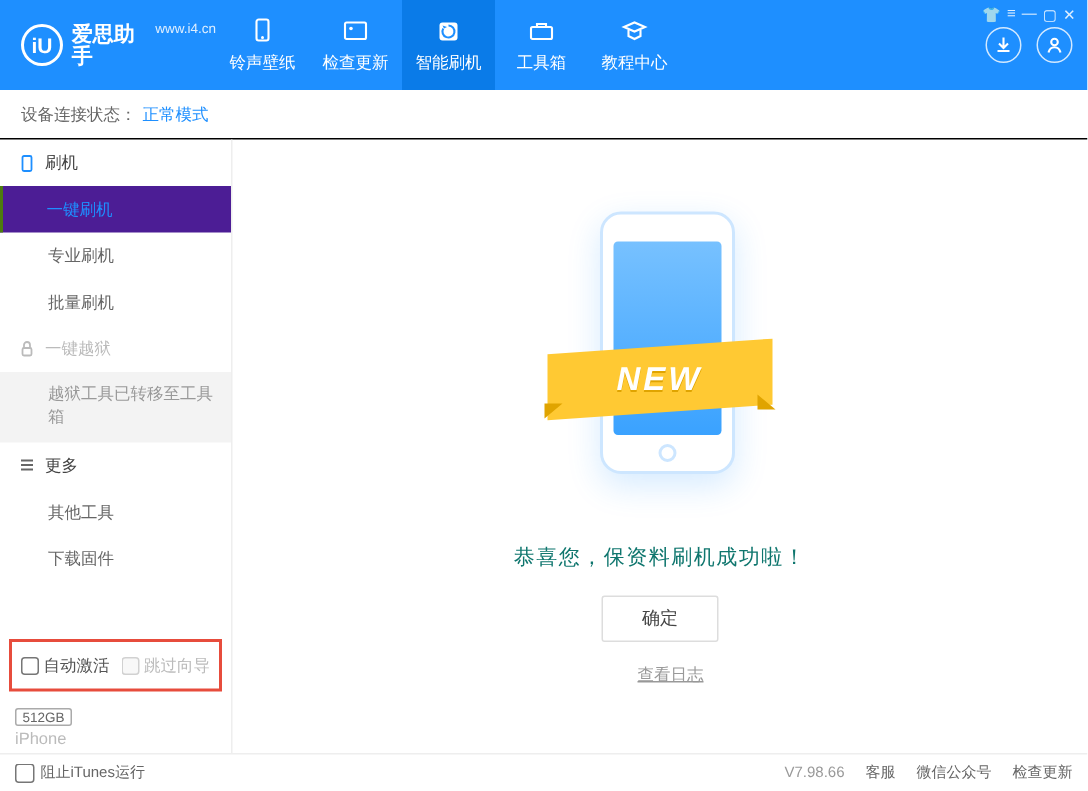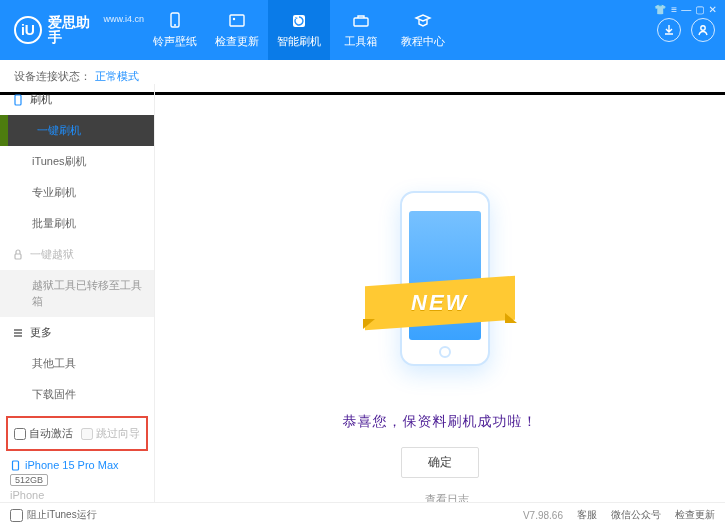--- a/index.html
+++ b/index.html
@@ -13,51 +13,51 @@
 .logo-sub { font-size: 9px; opacity: .85; }
 .nav { display: flex; flex: 1; }
 .nav-item { width: 62px; display: flex; flex-direction: column; align-items: center; justify-content: center; height: 60px; font-size: 11px; cursor: pointer; position: relative; gap: 4px; }
 .nav-item.active { background: #0a7be8; }
 .nav-icon { width: 18px; height: 18px; display: flex; align-items: center; justify-content: center; }
 .header-right { display: flex; align-items: center; gap: 10px; }
 .mini-icons { display: flex; gap: 4px; position: absolute; top: 4px; right: 8px; }
 .mini-icons span { font-size: 10px; cursor: pointer; opacity: .85; }
 .header-rbtn { width: 24px; height: 24px; border: 1.5px solid rgba(255,255,255,.8); border-radius: 50%; display: flex; align-items: center; justify-content: center; cursor: pointer; }
 
-.status-bar { height: 30px; display: flex; align-items: center; padding: 16px 14px; font-size: 11px; color: #666; border-bottom: 3px solid #000000; }
+.status-bar { height: 30px; display: flex; align-items: center; padding: 16px 14px; font-size: 11px; color: #666; border-bottom: 1px solid #000000; }
 .status-bar .val { color: #1e8fff; margin-left: 4px; }
 
-.body { display: flex; height: 412px; align-items: flex-end; }
+.body { display: flex; height: 412px; }
 .sidebar { width: 155px; border-right: 1px solid #eee; display: flex; flex-direction: column; }
 .side-scroll { flex: 1; overflow: auto; font-size: 11px; color: #555; }
 .group-header { display: flex; align-items: center; gap: 6px; padding: 8px 12px; color: #444; cursor: pointer; }
 .group-header.muted { color: #bbb; }
 .sub-item { padding: 8px 10px 8px 32px; cursor: pointer; color: #666; }
-.sub-item.active { color: #1e8fff; border-left: 8px solid #4d7c0f; background: #404040; padding-left: 29px; }
+.sub-item.active { color: #1e8fff; border-left: 2px solid #4d7c0f; background: #4c1d95; padding-left: 29px; }
 .sub-item.muted { background: #f3f3f3; color: #999; line-height: 1.4; }
 .redbox { border: 2px solid #e74c3c; margin: 6px 6px 0 6px; padding: 8px 6px; display: flex; gap: 8px; font-size: 11px; color: #555; }
 .cb { display: flex; align-items: center; gap: 3px; }
 .cb input { width: 12px; height: 12px; }
 .cb.muted { color: #bbb; }
 .device-block { padding: 8px 10px 6px; font-size: 11px; }
 .device-name { color: #1e8fff; font-weight: 500; display: flex; align-items: center; gap: 4px; }
 .badge { display: inline-block; border: 1px solid #aaa; padding: 0 4px; font-size: 9px; color: #666; margin-top: 3px; border-radius: 2px; }
 .device-sub { color: #bbb; margin-top: 3px; }
 
 .main { flex: 1; display: flex; flex-direction: column; align-items: center; justify-content: center; position: relative; }
 .phone-wrap { position: relative; width: 150px; height: 200px; }
 .phone-body { position: absolute; left: 35px; top: 0; width: 90px; height: 175px; border-radius: 14px; background: #fff; border: 2px solid #cde6ff; box-shadow: 0 8px 22px rgba(30,143,255,.18); }
 .phone-screen { position: absolute; left: 7px; top: 18px; right: 7px; bottom: 24px; background: linear-gradient(#77c1ff,#3aa2ff); border-radius: 3px; }
 .phone-home { position: absolute; bottom: 6px; left: 50%; width: 12px; height: 12px; margin-left: -6px; border: 2px solid #cde6ff; border-radius: 50%; }
 .ribbon-band { position: absolute; top: 90px; left: 0; right: 0; height: 44px; background: #ffc933; transform: skewY(-4deg); display: flex; align-items: center; justify-content: center; }
 .ribbon-band span { transform: skewY(4deg); font-size: 22px; font-weight: 800; color: #fff; letter-spacing: 2px; font-style: italic; text-shadow: 0 1px 0 #e0a400; }
 .triangle { position: absolute; width: 0; height: 0; border-style: solid; }
 .tri-l { top: 128px; left: -2px; border-width: 10px 12px 0 0; border-color: #e0a400 transparent transparent transparent; }
 .tri-r { top: 122px; right: -2px; border-width: 0 12px 10px 0; border-color: transparent #e0a400 transparent transparent; transform: rotate(180deg); }
-.success-msg { margin-top: 22px; font-size: 14px; color: #4c1d95; letter-spacing: 1px; }
+.success-msg { margin-top: 22px; font-size: 14px; color: #0f766e; letter-spacing: 1px; }
 .ok-btn { margin-top: 16px; padding: 6px 26px; border: 1px solid #ddd; background: #fff; font-size: 12px; color: #444; cursor: pointer; border-radius: 2px; }
 .log-link { margin-top: 14px; font-size: 11px; color: #999; text-decoration: underline; cursor: pointer; margin-left: 14px; }
 
 .footer { position: absolute; bottom: 0; left: 0; right: 0; height: 25px; border-top: 1px solid #eee; display: flex; align-items: center; padding: 0 10px; font-size: 10px; color: #666; background: #fff; }
 .footer .left { display: flex; align-items: center; gap: 4px; }
 .footer .mid { margin-left: auto; margin-right: 14px; color: #999; }
 .footer .links { display: flex; gap: 14px; }
 .footer .links span { cursor: pointer; }
 
 svg { display: block; }
@@ -151,21 +151,20 @@
 <div class="body">
   <div class="sidebar">
     <div class="side-scroll">
       <div class="group-header">
         <svg width="12" height="12">
             <rect x="3" y="1" width="6" height="10" rx="1" fill="none" stroke="#1e8fff" stroke-width="1.2"></rect>
           </svg>
         <span>刷机</span>
       </div>
       <div class="sub-item active">一键刷机</div>
-      <div class="sub-item">iTunes刷机</div>
       <div class="sub-item">专业刷机</div>
       <div class="sub-item">批量刷机</div>
 
       <div class="group-header muted">
         <svg width="12" height="12">
             <rect x="3" y="5" width="6" height="5" rx="1" fill="none" stroke="#bbb" stroke-width="1.2"></rect>
             <path d="M4 5V3a2 2 0 0 1 4 0v2" fill="none" stroke="#bbb" stroke-width="1.2"></path>
           </svg>
         <span>一键越狱</span>
       </div>
@@ -187,26 +186,20 @@
           <input type="checkbox" style="">
           <span>自动激活</span>
         </label>
       <label class="cb muted">
           <input type="checkbox" disabled="" style="">
           <span>跳过向导</span>
         </label>
     </div>
 
     <div class="device-block">
-      <div class="device-name">
-        <svg width="11" height="11">
-            <rect x="2.5" y="1" width="6" height="9" rx="1" fill="none" stroke="#1e8fff" stroke-width="1.2"></rect>
-          </svg>
-        <span>iPhone 15 Pro Max</span>
-      </div>
       <span class="badge">512GB</span>
       <div class="device-sub">iPhone</div>
     </div>
   </div>
 
   <div class="main">
     <div class="phone-wrap">
       <div class="phone-body">
           <div class="phone-screen"></div>
           <div class="phone-home"></div>

